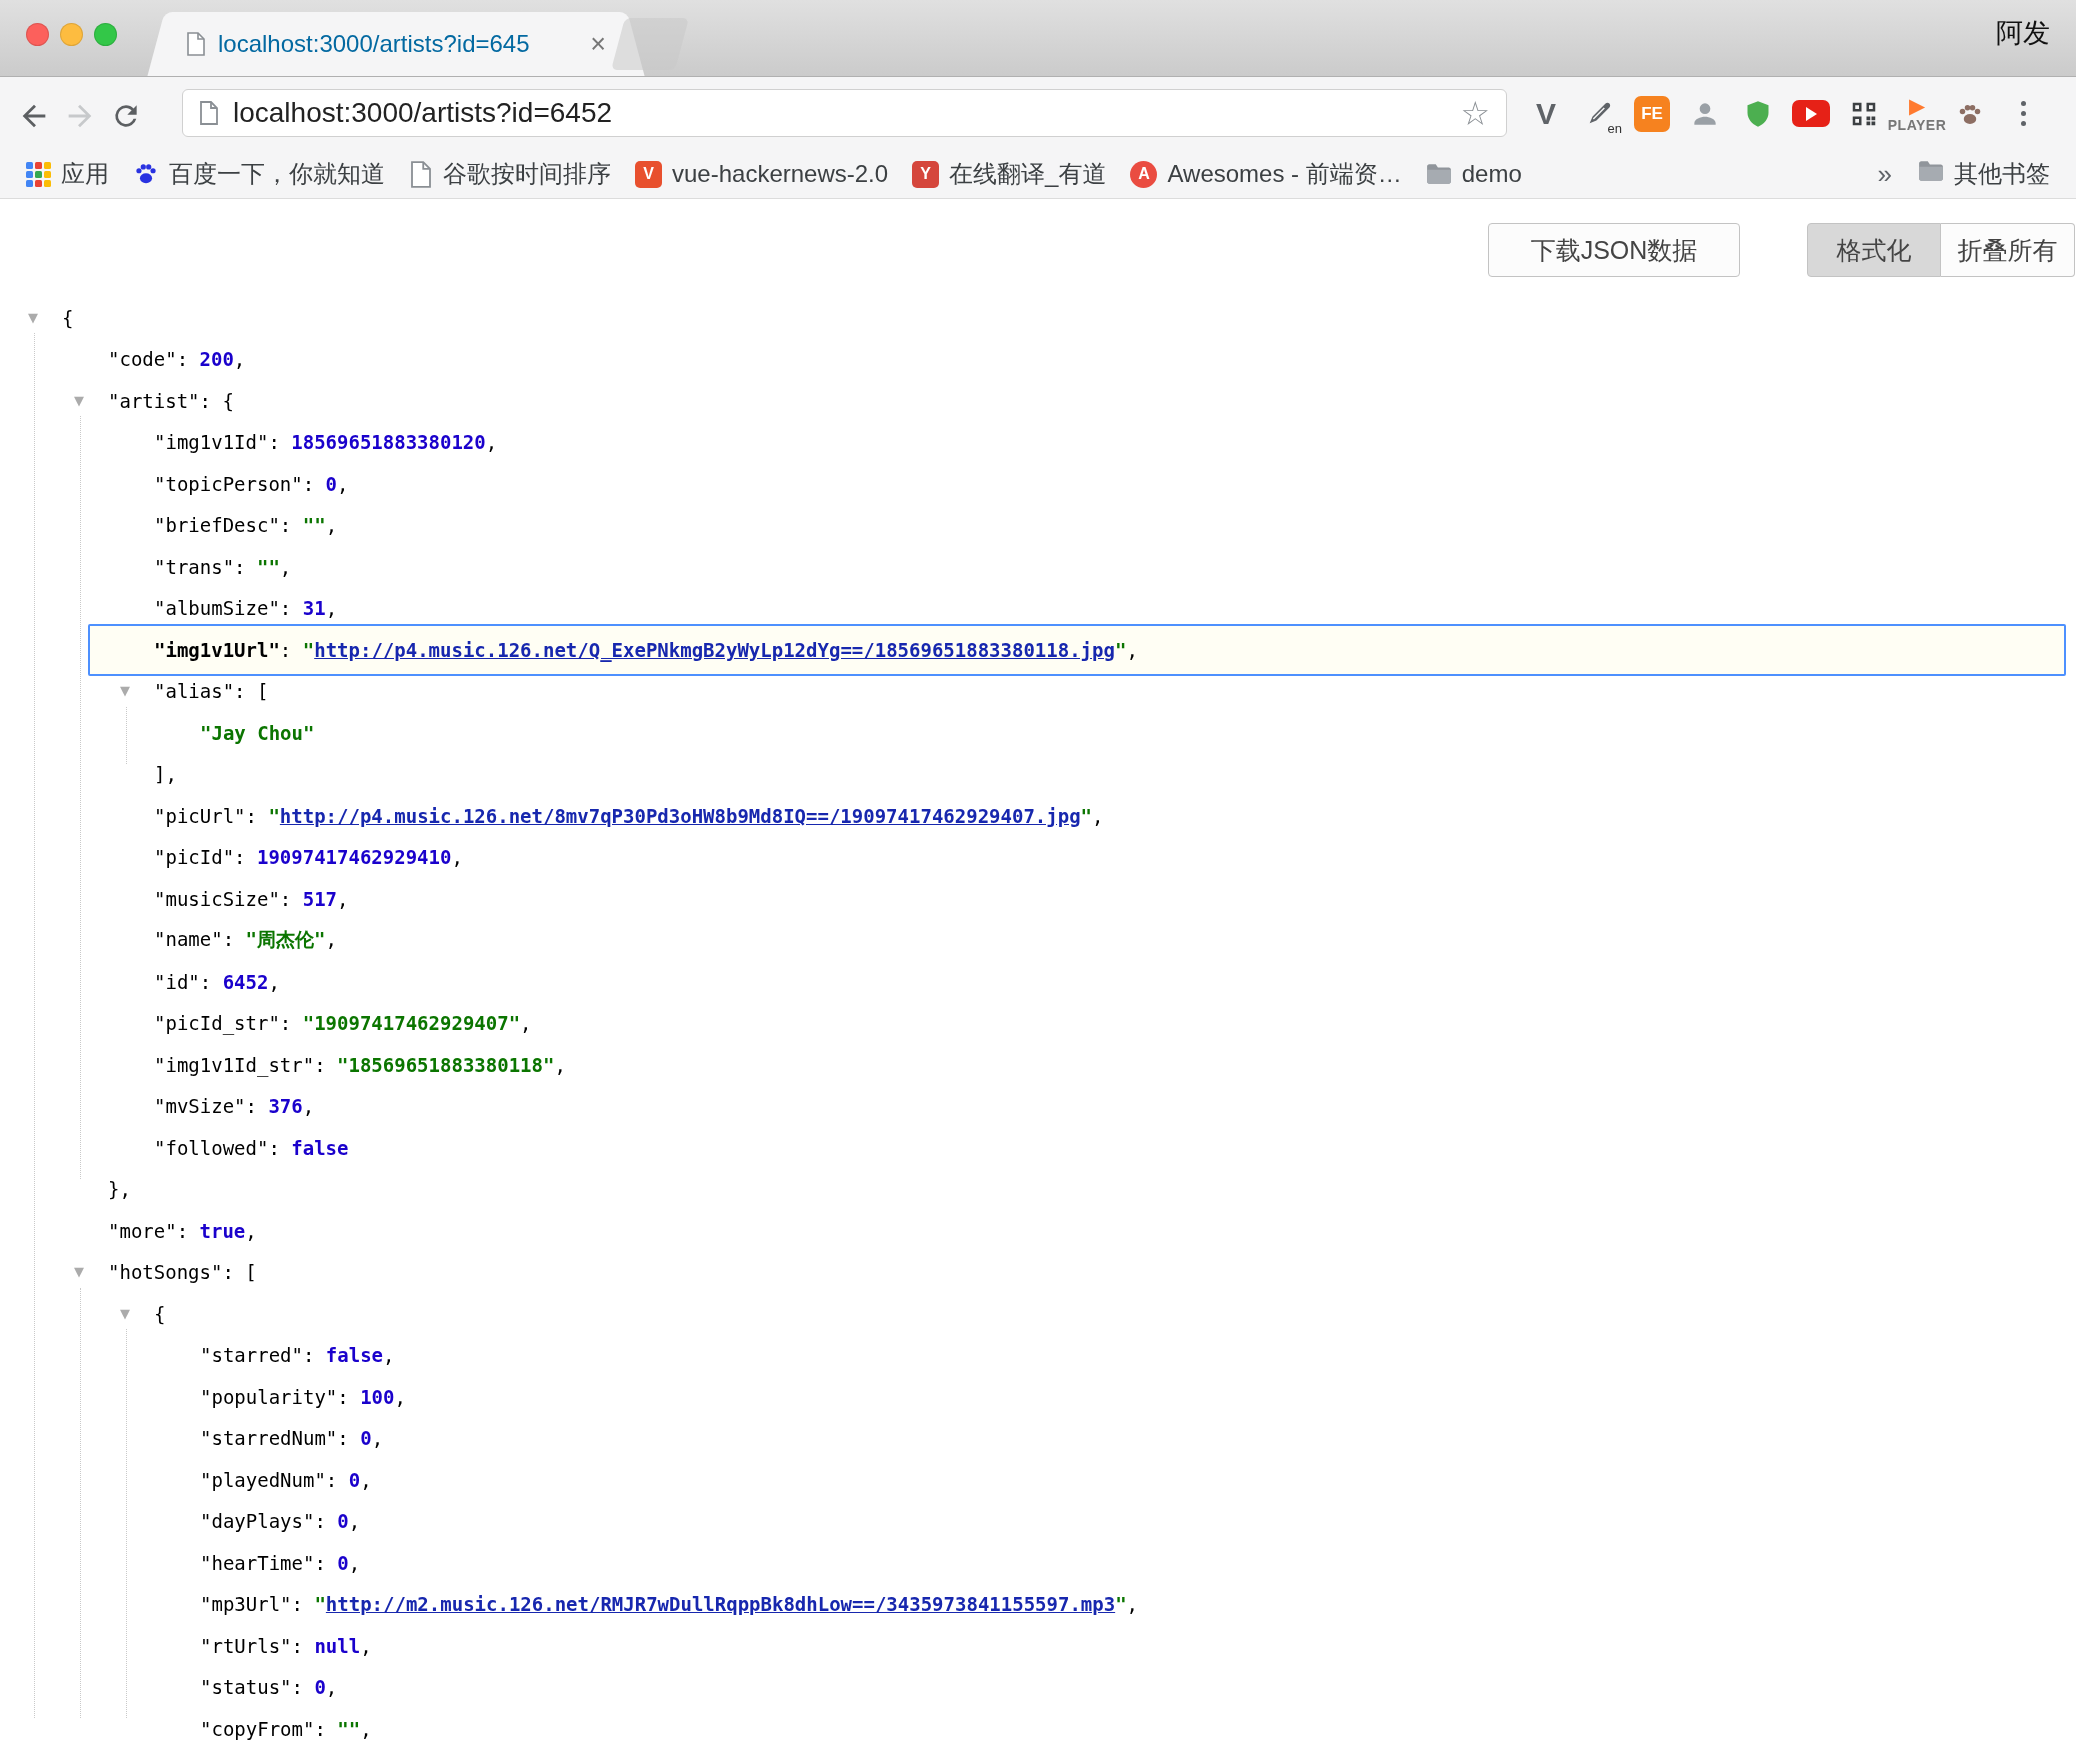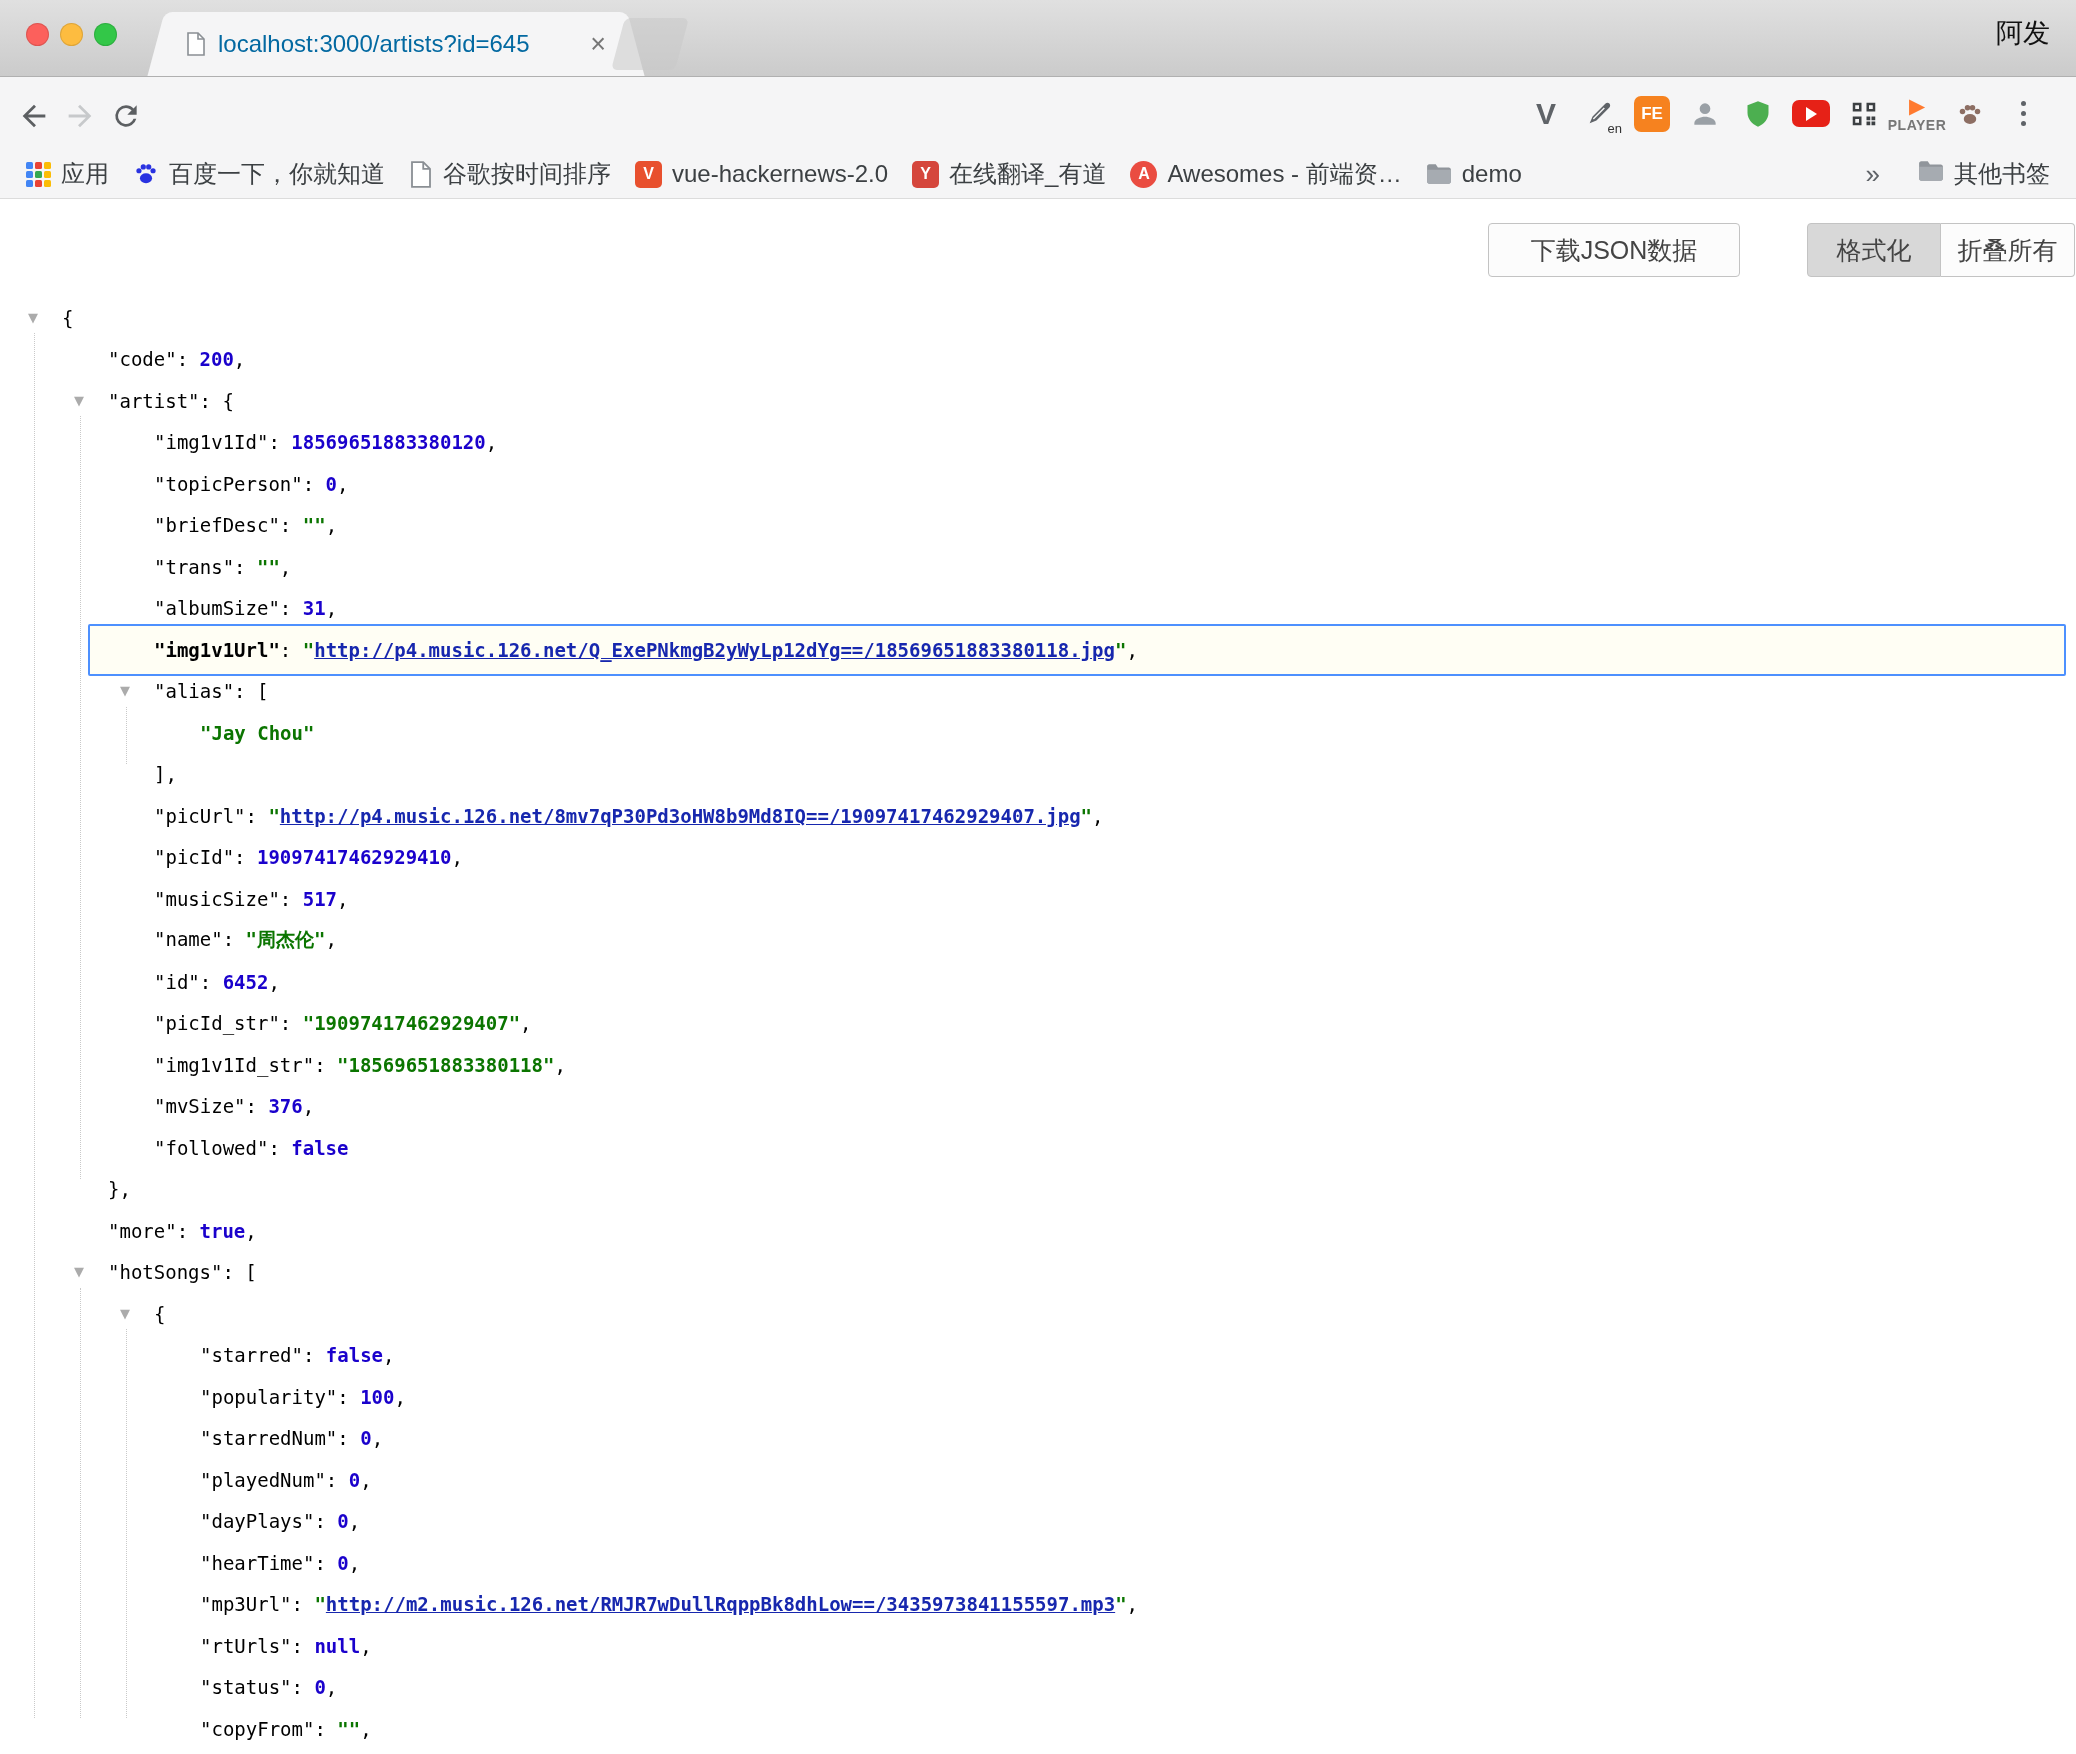--- a/index.html
+++ b/index.html
@@ -49,21 +49,21 @@
   .yt i{width:0;height:0;border-left:11px solid #fff;border-top:7px solid transparent;border-bottom:7px solid transparent;}
   .plyr{display:flex;flex-direction:column;align-items:center;line-height:1;}
   .plyr i{font-style:normal;color:#FF7A2F;font-size:21px;}
   .plyr b{font-size:14px;color:#777;letter-spacing:.5px;margin-top:2px;}
   .dots{display:flex;flex-direction:column;gap:5px;}
   .dots i{width:5px;height:5px;border-radius:50%;background:#5F6368;}
   .info-icon{width:20px;display:flex;}
 
   
   .bookmarks{position:absolute;top:150px;left:0;right:0;height:48px;background:#F5F5F6;
-             border-bottom:1px solid #DCDCDC;display:flex;align-items:center;padding:0 14px;font-size:24px;color:#3C4043;gap:12px;}
+             border-bottom:1px solid #DCDCDC;display:flex;align-items:center;padding:0 14px;font-size:24px;color:#3C4043;}
   .bm{display:flex;align-items:center;gap:10px;padding:3px 12px;white-space:nowrap;}
   .bm-spacer{flex:1;}
   .bm-overflow{font-size:26px;color:#5F6368;padding:0 14px;}
   .grid9{display:grid;grid-template-columns:repeat(3,7px);grid-gap:2px;}
   .grid9 i{width:7px;height:7px;border-radius:1.5px;}
   .grid9 i:nth-child(3n+1){background:#4285F4;}
   .grid9 i:nth-child(3n+2){background:#EA4335;}
   .grid9 i:nth-child(3n){background:#FBBC05;}
   .grid9 i:nth-child(5){background:#34A853;}
 
@@ -126,20 +126,30 @@
   <span class="navbtn nav-fwd">
     <svg width="34" height="34" viewBox="0 0 24 24" style="transform:scaleX(-1)">
         <path d="M20 11H7.8l5.6-5.6L12 4l-8 8 8 8 1.4-1.4L7.8 13H20z" fill="#C7C9CB"></path>
       </svg>
   </span>
   <span class="navbtn nav-reload">
     <svg width="32" height="32" viewBox="0 0 24 24">
         <path d="M17.65 6.35A7.96 7.96 0 0 0 12 4a8 8 0 1 0 7.73 10h-2.08A6 6 0 1 1 12 6c1.66 0 3.14.69 4.22 1.78L13 11h7V4l-2.35 2.35z" fill="#5C5F62"></path>
       </svg>
   </span>
+  <div class="omnibox">
+    <span class="info-icon">
+      <svg width="20" height="24" viewBox="0 0 20 24">
+          <path d="M2 1h10l6 6v16H2z" fill="#fff" stroke="#8a8f94" stroke-width="1.8"></path>
+          <path d="M12 1v6h6" fill="none" stroke="#8a8f94" stroke-width="1.8"></path>
+        </svg>
+    </span>
+    <span class="url-text">localhost:3000/artists?id=6452</span>
+    <span class="star">☆</span>
+  </div>
   <div class="ext-row" id="extRow">
       <div class="ext">
         <span class="vim">V</span>
       </div>
       <div class="ext">
         <svg width="28" height="28" viewBox="0 0 24 24">
           <path d="M20.9 3.1c-.9-.9-2.4-.9-3.3 0L6.5 14.2 4 20l5.8-2.5L20.9 6.4c.9-.9.9-2.4 0-3.3zM7.6 16.7l-.9-.9 9.4-9.4.9.9-9.4 9.4z" fill="#5F6368"></path>
         </svg>
         <span class="sub">en</span>
       </div>

